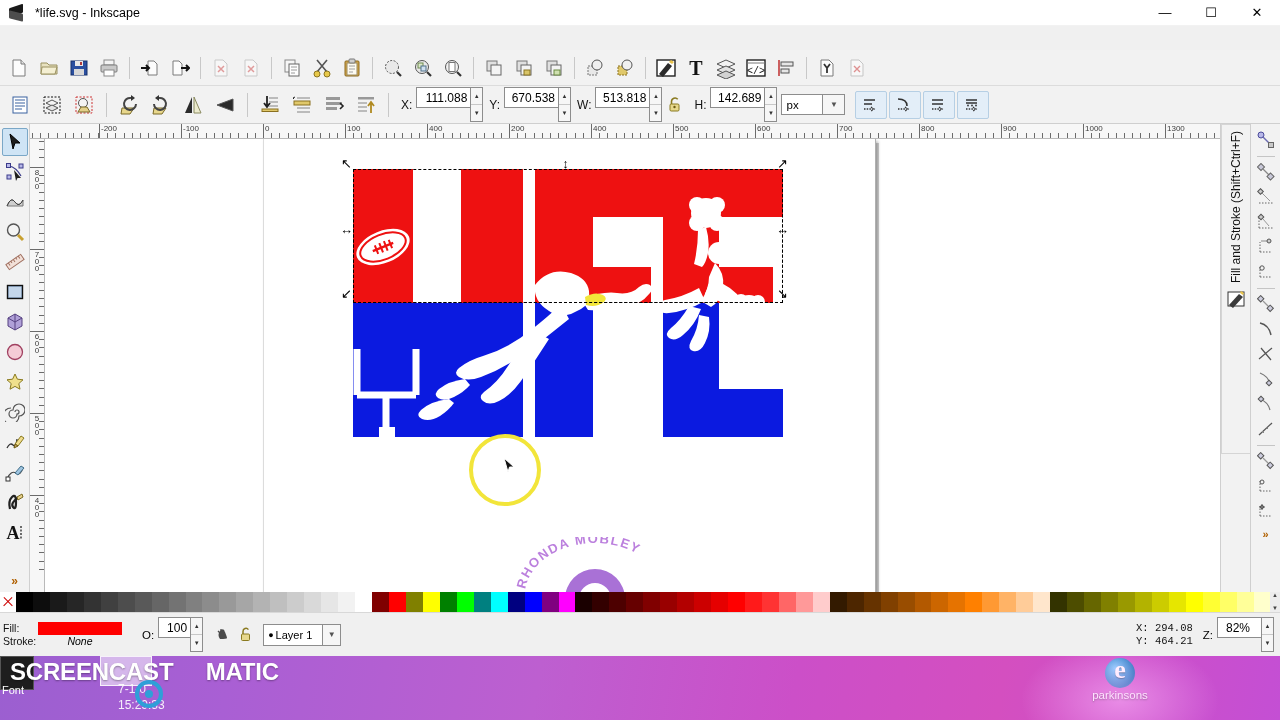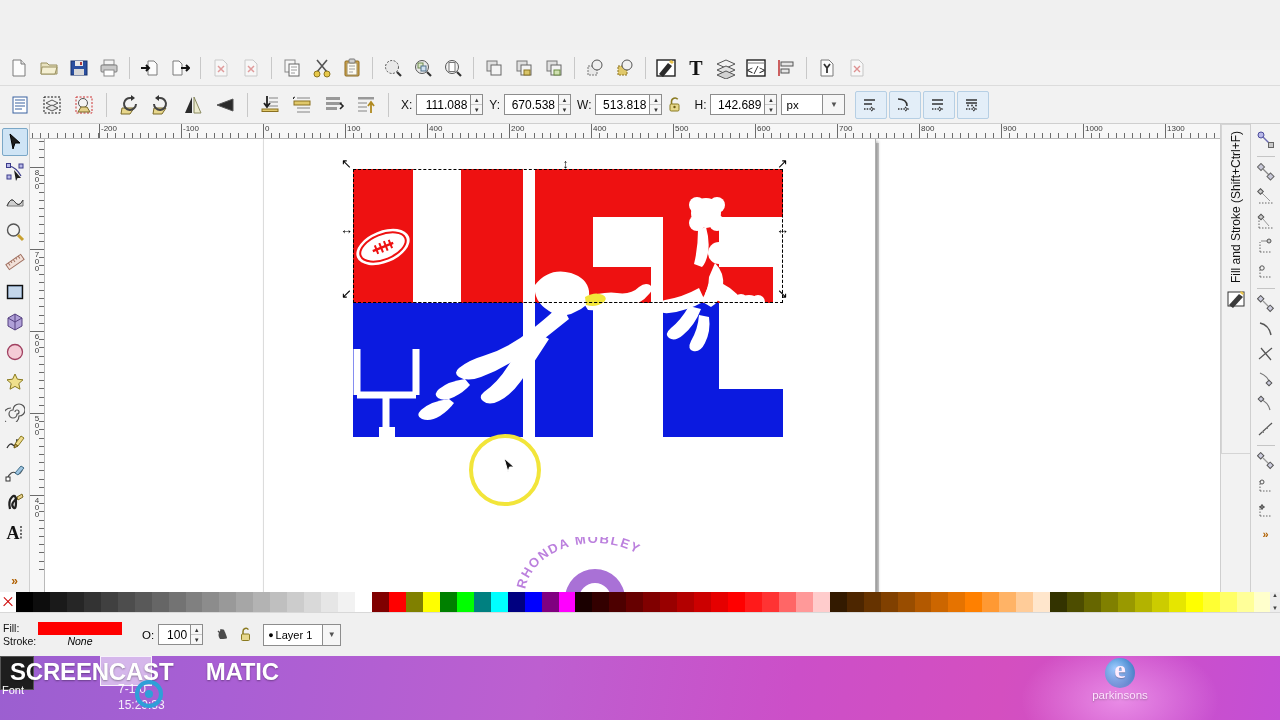--- a/index.html
+++ b/index.html
@@ -49,21 +49,21 @@
   
   .selbar {
     position:absolute; left:0; top:86px; width:1280px; height:38px;
     background:#f2f2f2; display:flex; align-items:center; padding-left:4px;
     border-bottom:1px solid #cfcfcf;
   }
   .sb-btn { width:32px; height:30px; display:flex; align-items:center; justify-content:center;
      border:1px solid transparent; border-radius:2px; }
   .sb-sep { width:1px; height:24px; background:#c8c8c8; margin:0 6px; }
   .fld-lbl { font-size:12px; margin:0 4px 0 6px; color:#111; }
-  .spin { display:flex; align-items:stretch; height:21px; }
+  .spin { display:flex; align-items:stretch; height:35px; }
   .spin input {
     width:54px; height:21px; border:1px solid #8d8d8d; border-right:none;
     font-family:"Liberation Sans",sans-serif; font-size:12px; text-align:right;
     padding-right:3px; background:#fff; outline:none;
   }
   .spin .arrows { width:13px; border:1px solid #8d8d8d; background:#f6f6f6;
     display:flex; flex-direction:column; }
   .spin .arrows i { flex:1; display:flex; align-items:center; justify-content:center;
     font-style:normal; font-size:6px; line-height:1; color:#333; }
   .spin .arrows i:first-child { border-bottom:1px solid #c8c8c8; }
@@ -235,20 +235,32 @@
   .taskwin { position:absolute; left:100px; top:0px; width:52px; height:30px;
      background:rgba(255,255,255,.55); border:1px solid rgba(255,255,255,.8); }
   .fontlbl { position:absolute; left:2px; top:28px; color:#fff; font-size:11px; }
   svg { display:block; }
 </style>
 </head>
 <body>
 
 <div id="app">
 
+  <div class="titlebar">
+    <div class="tb-icon">
+      <div class="d1"></div>
+        <div class="d2"></div>
+    </div>
+    <div class="tb-title">*life.svg - Inkscape</div>
+    <div class="tb-btns">
+      <div class="tb-btn">—</div>
+      <div class="tb-btn">☐</div>
+      <div class="tb-btn close">✕</div>
+    </div>
+  </div>
 
 
   <div class="cmdbar">
 
     <div class="cb-btn">
       <svg width="20" height="20" viewBox="0 0 20 20">
           <path d="M4 2h8l4 4v12H4z" fill="#fcfcfc" stroke="#7b7b7b"></path>
           <path d="M12 2v4h4" fill="#e4e4e4" stroke="#7b7b7b"></path>
         </svg>
     </div>
@@ -1247,20 +1259,36 @@
           <rect x="2.5" y="8" width="8" height="6.5" rx="1" fill="#e6d78c" stroke="#8a7a20"></rect>
         </svg>
     </span>
     <span class="layersel">
       <span style="font-size:9px;margin-right:2px;">●</span>
       <span>Layer 1</span>
     </span>
     <span class="layerdrop">▼</span>
 
 
+    <div class="coords">
+      <div class="coord-lbls">
+        <div><span>X:</span>
+             <span>294.08</span></div>
+        <div><span>Y:</span>
+             <span>464.21</span></div>
+      </div>
+      <span class="zoom-lbl">Z:</span>
+      <span class="spin zoom-spin">
+        <input value="82%" style="">
+        <span class="arrows">
+            <i>▲</i>
+            <i>▼</i>
+          </span>
+      </span>
+    </div>
   </div>
 
   <div class="desktop">
     <div class="taskicon"></div>
     <div class="taskwin"></div>
     <div class="fontlbl">Font</div>
 
     <div class="scmark">
       <div class="l2"><span>SCREENCAST</span>&nbsp;&nbsp;&nbsp;&nbsp;&nbsp;<span>MATIC</span></div>
     </div>

